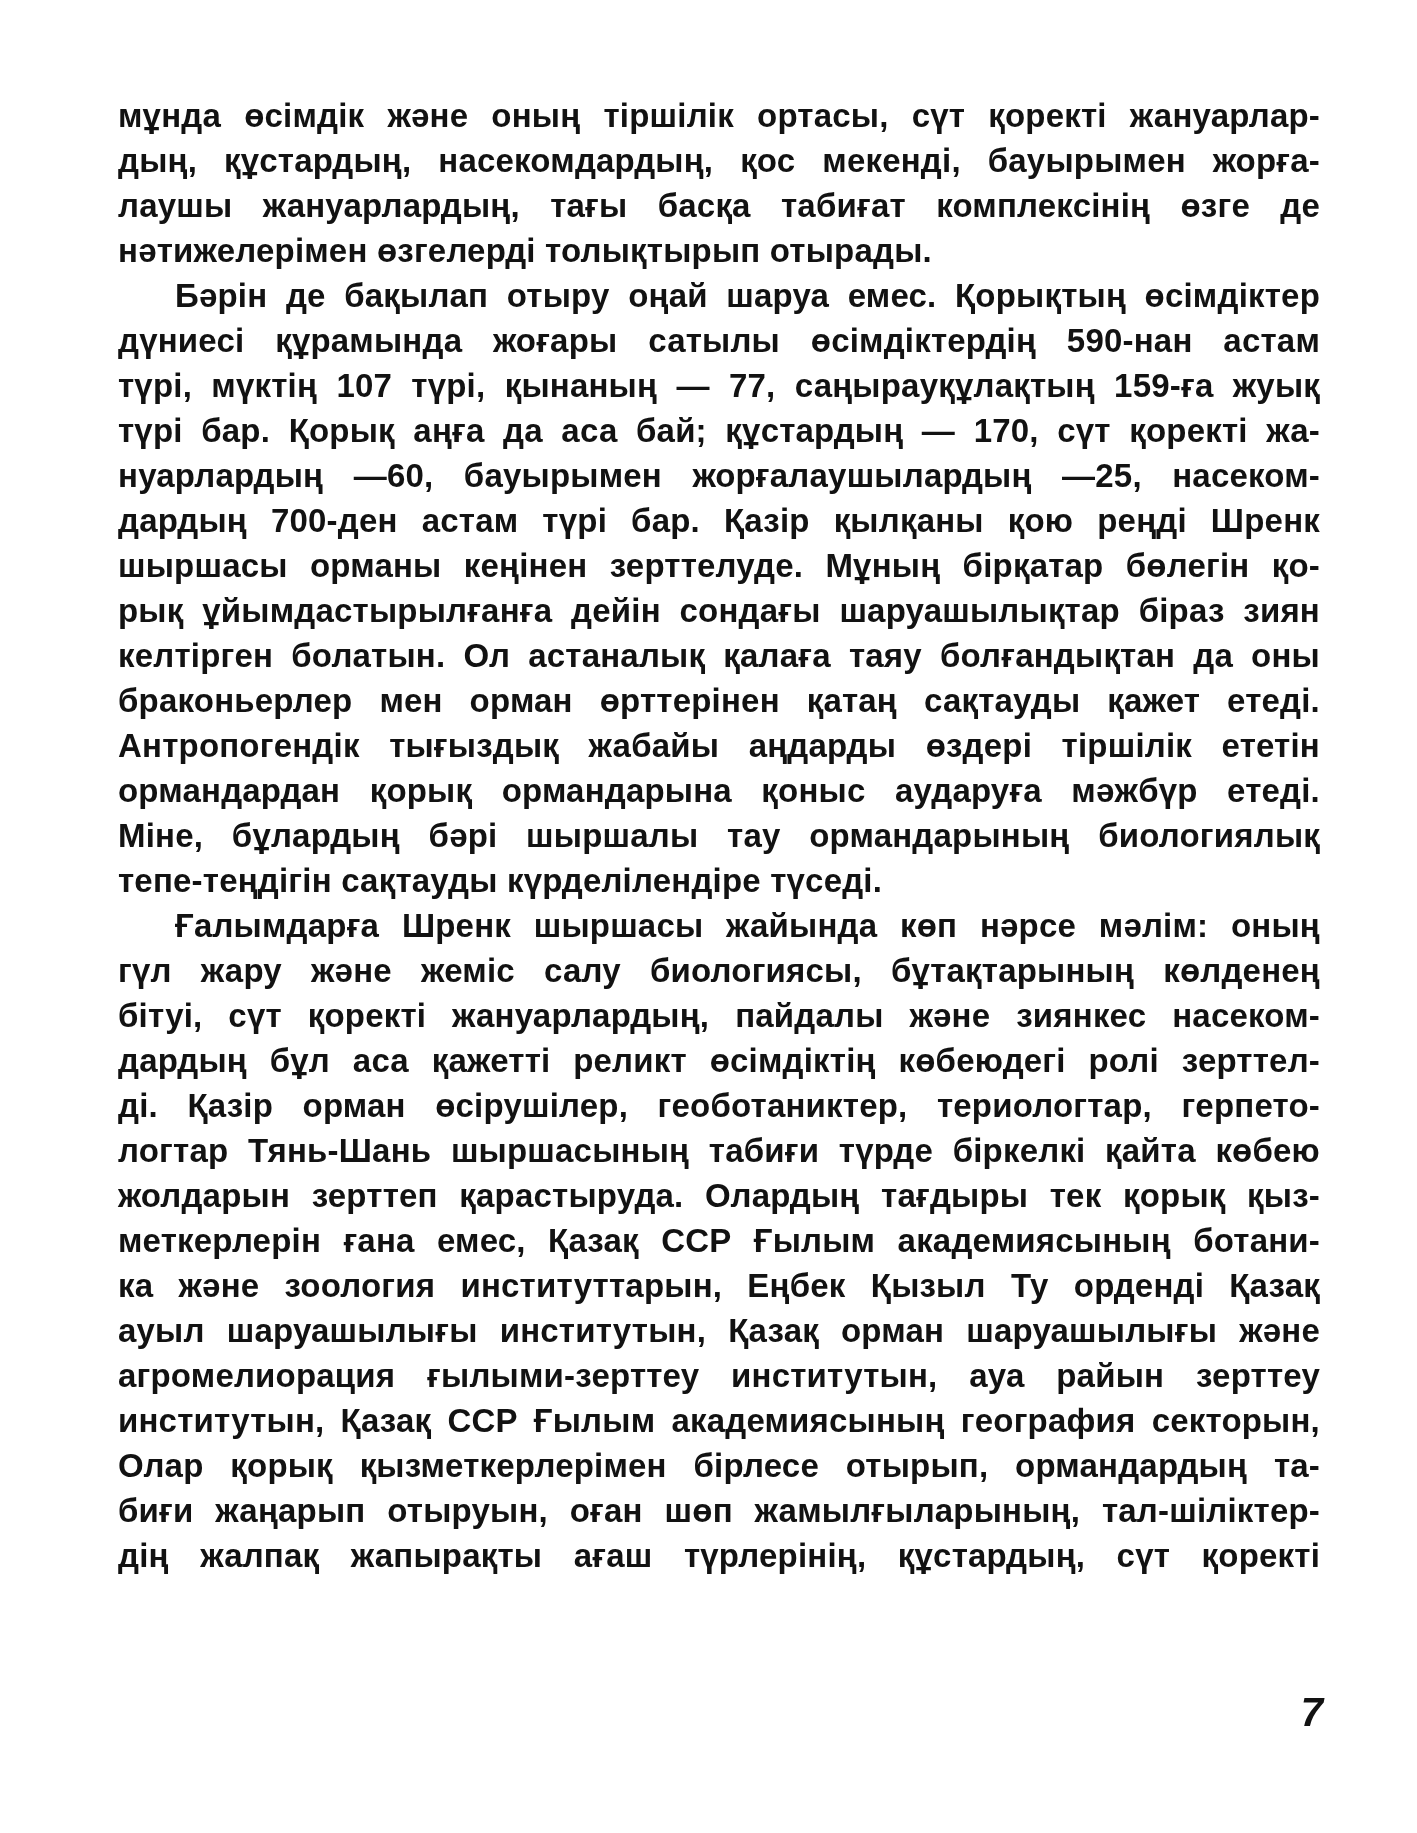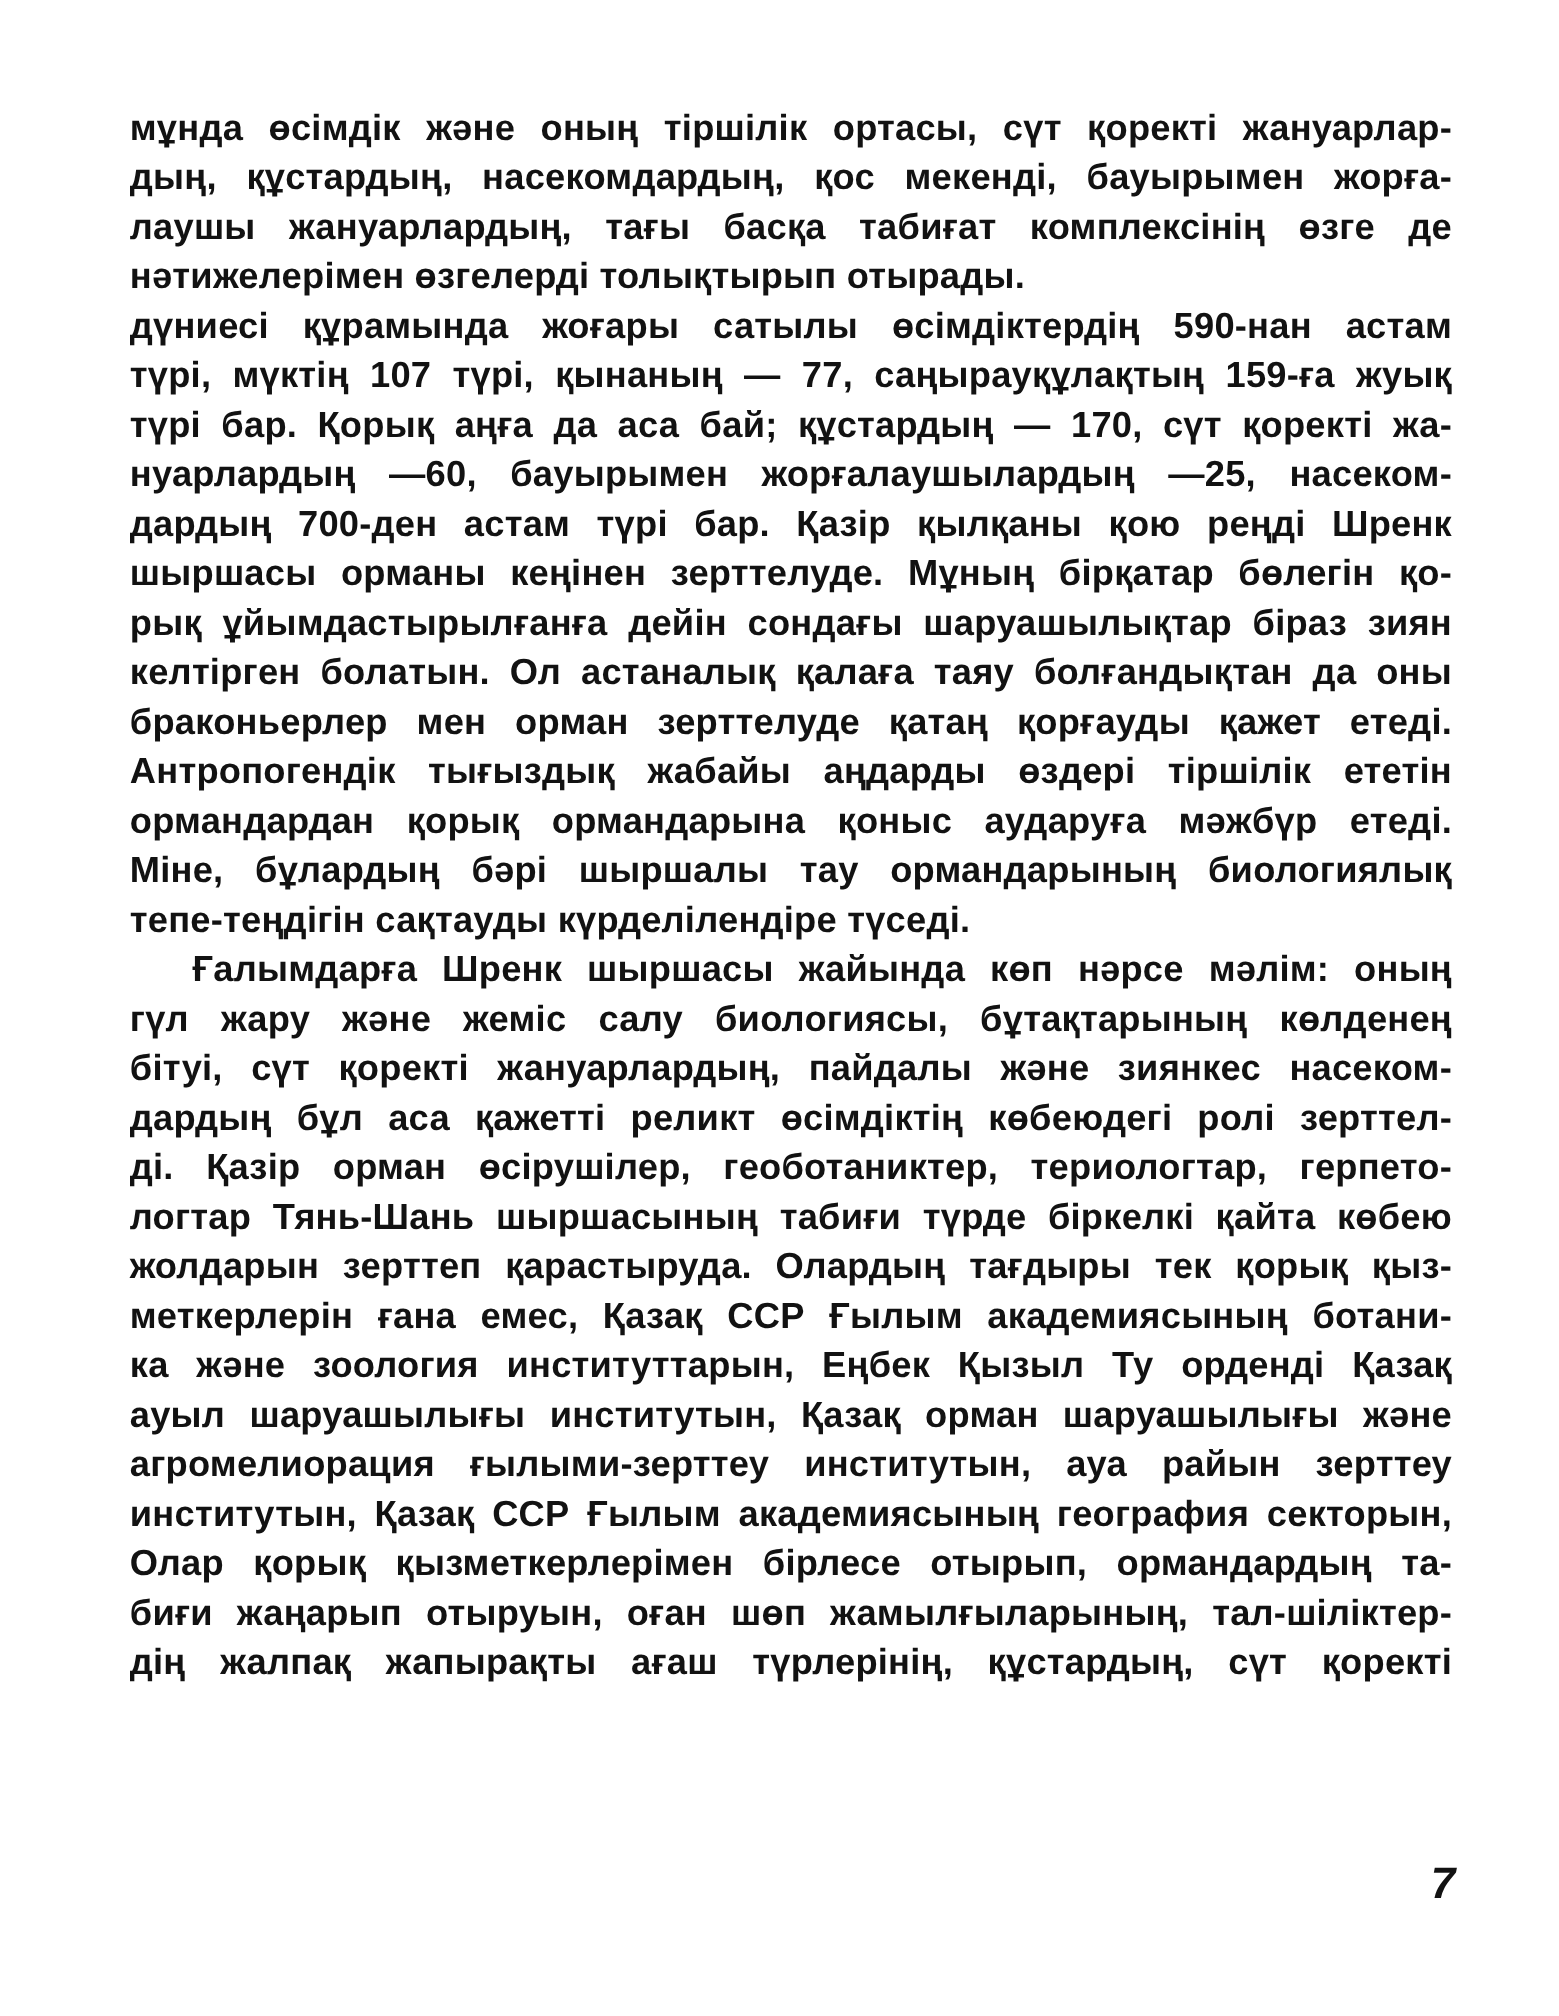--- a/index.html
+++ b/index.html
@@ -57,29 +57,30 @@
   <div class="text-block">
 
     <div class="paragraph">
       <div class="line">мұнда өсімдік және оның тіршілік ортасы, сүт қоректі жануарлар-</div>
       <div class="line">дың, құстардың, насекомдардың, қос мекенді, бауырымен жорға-</div>
       <div class="line">лаушы жануарлардың, тағы басқа табиғат комплексінің өзге де</div>
       <div class="line para-end">нәтижелерімен өзгелерді толықтырып отырады.</div>
     </div>
 
     <div class="paragraph">
+      <div class="line indent">Бәрін де бақылап отыру оңай шаруа емес. Қорықтың өсімдіктер</div>
       <div class="line">дүниесі құрамында жоғары сатылы өсімдіктердің 590-нан астам</div>
       <div class="line">түрі, мүктің 107 түрі, қынаның — 77, саңырауқұлақтың 159-ға жуық</div>
       <div class="line">түрі бар. Қорық аңға да аса бай; құстардың — 170, сүт қоректі жа-</div>
       <div class="line">нуарлардың —60, бауырымен жорғалаушылардың —25, насеком-</div>
       <div class="line">дардың 700-ден астам түрі бар. Қазір қылқаны қою реңді Шренк</div>
       <div class="line">шыршасы орманы кеңінен зерттелуде. Мұның бірқатар бөлегін қо-</div>
       <div class="line">рық ұйымдастырылғанға дейін сондағы шаруашылықтар біраз зиян</div>
       <div class="line">келтірген болатын. Ол астаналық қалаға таяу болғандықтан да оны</div>
-      <div class="line">браконьерлер мен орман зерттелуде қатаң қорғауды қажет етеді.</div>
+      <div class="line">браконьерлер мен орман өрттерінен қатаң сақтауды қажет етеді.</div>
       <div class="line">Антропогендік тығыздық жабайы аңдарды өздері тіршілік ететін</div>
       <div class="line">ормандардан қорық ормандарына қоныс аударуға мәжбүр етеді.</div>
       <div class="line">Міне, бұлардың бәрі шыршалы тау ормандарының биологиялық</div>
       <div class="line para-end">тепе-теңдігін сақтауды күрделілендіре түседі.</div>
     </div>
 
     <div class="paragraph">
       <div class="line indent">Ғалымдарға Шренк шыршасы жайында көп нәрсе мәлім: оның</div>
       <div class="line">гүл жару және жеміс салу биологиясы, бұтақтарының көлденең</div>
       <div class="line">бітуі, сүт қоректі жануарлардың, пайдалы және зиянкес насеком-</div>

